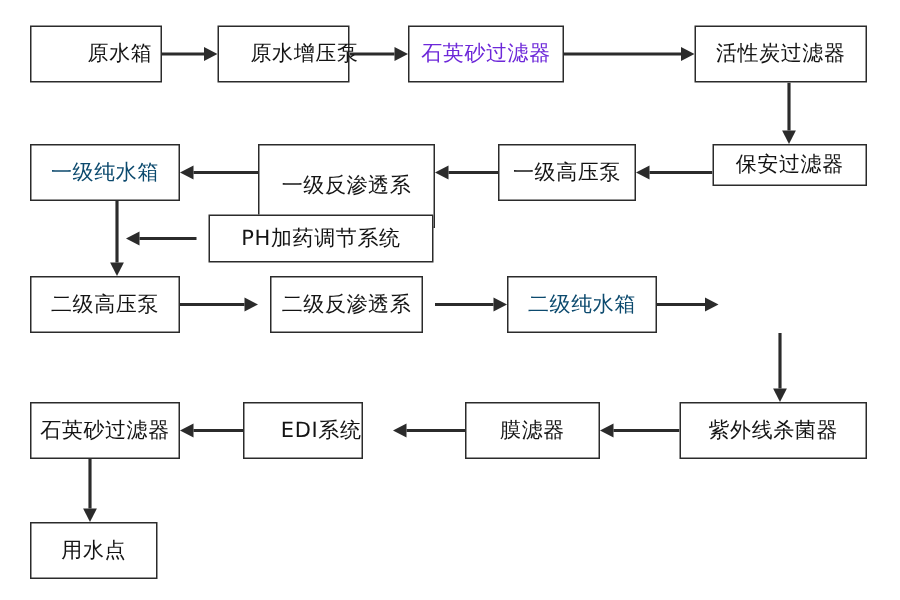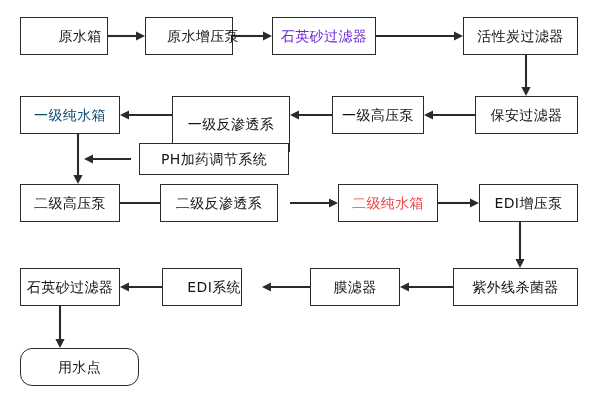--- a/index.html
+++ b/index.html
@@ -118,55 +118,52 @@
     </div>
     <div class="node" style="left: 145px; top: 17px; width: 88px; height: 38px; border-color: rgb(43, 43, 43); color: rgb(20, 20, 20); padding-left: 28px;">
       <span>原水增压泵</span>
     </div>
     <div class="node" style="left: 272px; top: 17px; width: 104px; height: 38px; border-color: rgb(43, 43, 43); color: #6d28d9; justify-content: center;">
       <span>石英砂过滤器</span>
     </div>
     <div class="node" style="left: 463px; top: 17px; width: 115px; height: 38px; border-color: rgb(43, 43, 43); color: rgb(20, 20, 20);">
       <span>活性炭过滤器</span>
     </div>
-    <div class="node" style="left: 475px; top: 96px; width: 103px; height: 38px; border-color: rgb(43, 43, 43); color: rgb(20, 20, 20);">
+    <div class="node" style="left: 475px; top: 96px; width: 103px; height: 28px; border-color: rgb(43, 43, 43); color: rgb(20, 20, 20);">
       <span>保安过滤器</span>
     </div>
     <div class="node" style="left: 332px; top: 96px; width: 92px; height: 38px; border-color: rgb(43, 43, 43); color: rgb(20, 20, 20);">
       <span>一级高压泵</span>
     </div>
     <div class="node" style="left: 172px; top: 96px; width: 118px; height: 56px; border-color: rgb(43, 43, 43); color: rgb(20, 20, 20);">
       <span>一级反渗透系</span>
     </div>
     <div class="node" style="left: 20px; top: 96px; width: 100px; height: 38px; border-color: rgb(43, 43, 43); color: #0c4a6e;">
       <span>一级纯水箱</span>
     </div>
     <div class="node" style="left: 139px; top: 143px; width: 150px; height: 32px; border-color: rgb(43, 43, 43); color: rgb(20, 20, 20);">
       <span>PH加药调节系统</span>
     </div>
     <div class="node" style="left: 20px; top: 184px; width: 100px; height: 38px; border-color: rgb(43, 43, 43); color: rgb(20, 20, 20);">
       <span>二级高压泵</span>
     </div>
-    <div class="node" style="left: 160px; top: 184px; width: 118px; height: 38px; border-color: rgb(43, 43, 43); color: rgb(20, 20, 20);">
+    <div class="node" style="left: 180px; top: 184px; width: 102px; height: 38px; border-color: rgb(43, 43, 43); color: rgb(20, 20, 20);">
       <span>二级反渗透系</span>
     </div>
-    <div class="node" style="left: 338px; top: 184px; width: 100px; height: 38px; border-color: rgb(43, 43, 43); color: #ef4444;">
+    <div class="node" style="left: 338px; top: 184px; width: 100px; height: 38px; border-color: rgb(43, 43, 43); color: #0c4a6e;">
       <span>二级纯水箱</span>
-    </div>
-    <div class="node" style="left: 479px; top: 184px; width: 99px; height: 38px; border-color: rgb(43, 43, 43); color: rgb(20, 20, 20);">
-      <span>EDI增压泵</span>
     </div>
     <div class="node" style="left: 453px; top: 268px; width: 125px; height: 38px; border-color: rgb(43, 43, 43); color: rgb(20, 20, 20);">
       <span>紫外线杀菌器</span>
     </div>
     <div class="node" style="left: 310px; top: 268px; width: 90px; height: 38px; border-color: rgb(43, 43, 43); color: rgb(20, 20, 20);">
       <span>膜滤器</span>
     </div>
     <div class="node" style="left: 162px; top: 268px; width: 80px; height: 38px; border-color: rgb(43, 43, 43); color: rgb(20, 20, 20); justify-content: flex-end;">
       <span>EDI系统</span>
     </div>
     <div class="node" style="left: 20px; top: 268px; width: 100px; height: 38px; border-color: rgb(43, 43, 43); color: rgb(20, 20, 20);">
       <span>石英砂过滤器</span>
     </div>
-    <div class="node" style="left: 20px; top: 348px; width: 119px; height: 38px; border-color: rgb(43, 43, 43); color: rgb(20, 20, 20); border-radius: 12px;">
+    <div class="node" style="left: 20px; top: 348px; width: 85px; height: 38px; border-color: rgb(43, 43, 43); color: rgb(20, 20, 20);">
       <span>用水点</span>
     </div>
   </div>
 
 </body></html>

